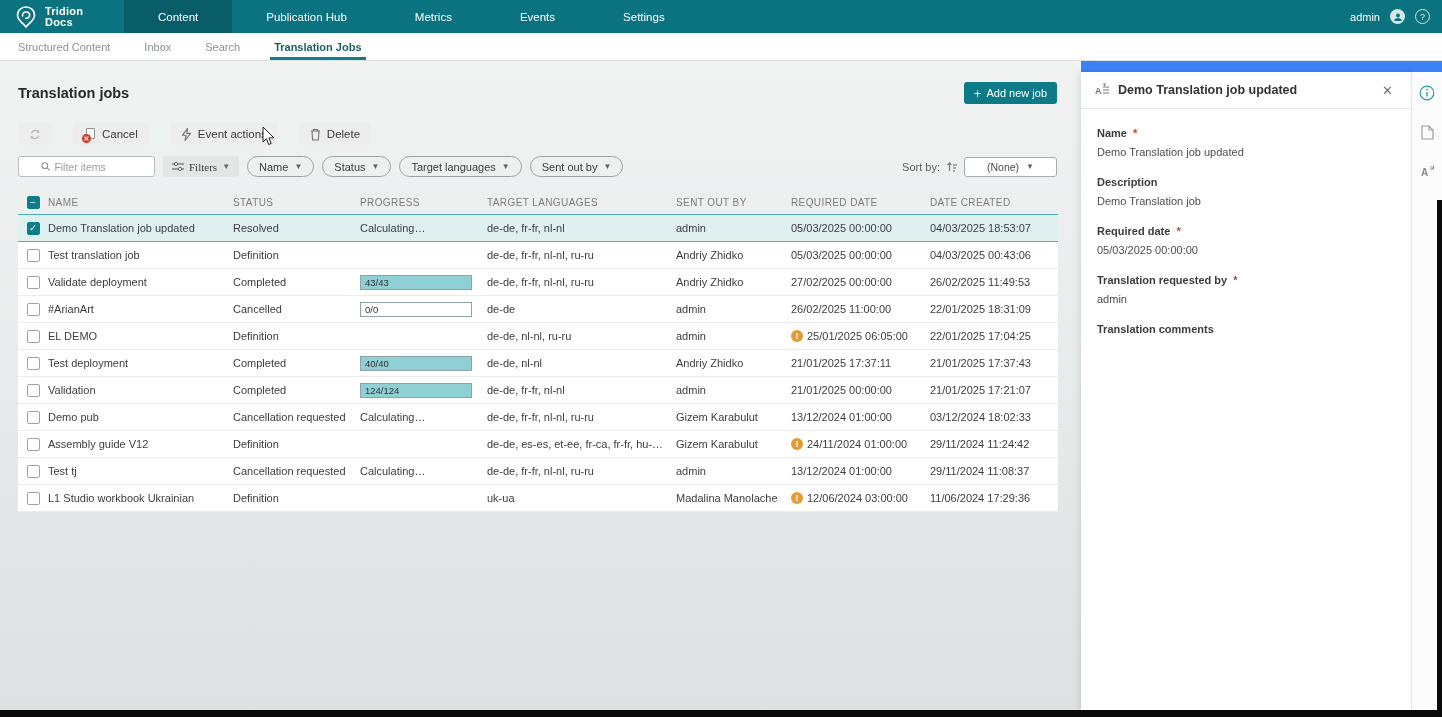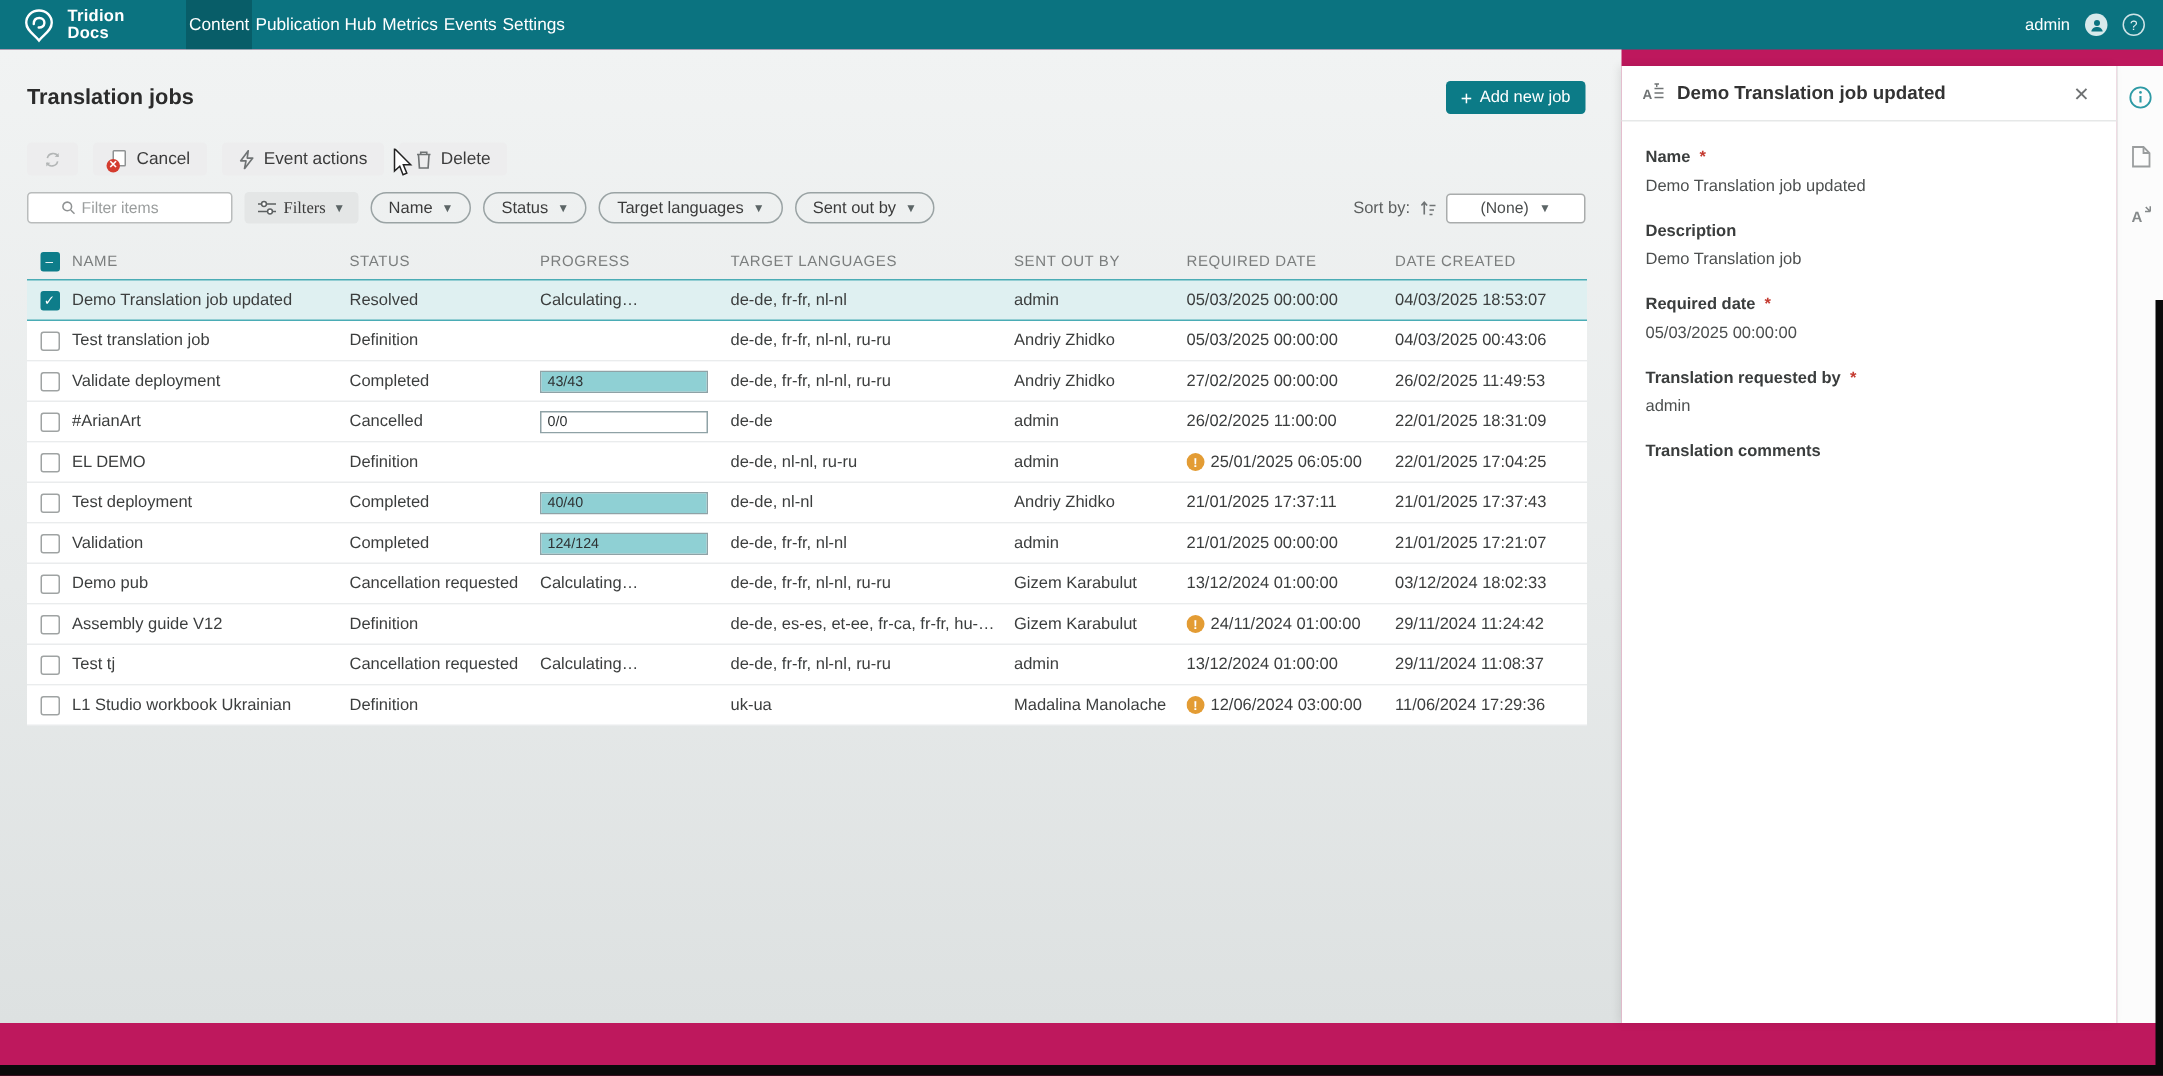--- a/index.html
+++ b/index.html
@@ -1,25 +1,25 @@
 <!DOCTYPE html>
 <html><head>
 <meta charset="utf-8">
 <style>
   * { margin:0; padding:0; box-sizing:border-box; }
   html,body { width:1442px; height:717px; overflow:hidden; background:#0a0a0a;
               font-family:"Liberation Sans", sans-serif; }
-  .app { position:absolute; left:0; top:0; width:1442px; height:710px; background:#be185d; overflow:hidden; }
+  .app { position:absolute; left:0; top:0; width:1442px; height:710px; background:#3b82f6; overflow:hidden; }
 
   
   .topnav { height:33px; background:#0b7380; display:flex; align-items:center; color:#fff; position:relative; }
   .brand { display:flex; align-items:center; gap:7px; padding-left:14px; width:112px; }
   .brand-txt { font-size:11px; font-weight:bold; line-height:11px; letter-spacing:.2px; }
   .nav-items { display:flex; height:33px; margin-left:12px; }
-  .nav-item { display:flex; align-items:center; padding:0 2px; font-size:11.5px; cursor:pointer; }
+  .nav-item { display:flex; align-items:center; padding:0 34px; font-size:11.5px; cursor:pointer; }
   .nav-item.active { background:#085d68; }
   .topnav-right { position:absolute; right:12px; top:0; height:33px; display:flex; align-items:center; gap:10px; }
   .user-name { font-size:11px; }
   .circ-icon { width:15px; height:15px; border-radius:50%; display:flex; align-items:center; justify-content:center; }
   .help { border:1px solid #cfe3e6; color:#e6f2f4; font-size:9px; }
   .avatar { background:#d8e9eb; color:#0b7380; font-size:10px; }
 
   
   .subnav { height:28px; background:#fff; border-bottom:1px solid #dfe1e1; display:flex; align-items:flex-end; padding-left:18px; gap:34px; }
   .subtab { font-size:11px; color:#8d9091; padding-bottom:7px; cursor:pointer; position:relative; }
@@ -34,21 +34,21 @@
   .rail { width:31px; background:#fcfcfc; border-left:1px solid #ececec; display:flex; flex-direction:column; align-items:center; padding-top:12px; gap:21px; }
 
   
   .page-title { position:absolute; left:18px; top:24px; font-size:14.5px; font-weight:bold; color:#2b2b2b; }
   .add-btn { position:absolute; right:24px; top:21px; height:22px; background:#0c7b87; color:#fff; border:none;
              border-radius:3px; font-size:11px; padding:0 10px; display:flex; align-items:center; gap:5px; cursor:pointer;
              font-family:inherit; }
   .plus { font-size:13px; line-height:11px; }
 
   
-  .toolbar { position:absolute; left:18px; top:62px; display:flex; gap:10px; }
+  .toolbar { position:absolute; left:18px; top:62px; display:flex; gap:21px; }
   .tbtn { height:22px; background:#ededee; border:none; border-radius:3px; font-size:11.5px; color:#3b3b3b;
           display:flex; align-items:center; gap:6px; padding:0 11px; cursor:pointer; font-family:inherit; }
   .tbtn.icon-only { width:34px; justify-content:center; color:#b3b6b6; }
   .doc-badge { position:relative; width:12px; height:13px; display:inline-block; }
   .doc-badge .pg { position:absolute; left:2px; top:0; width:9px; height:11px; border:1px solid #8f9293; border-radius:1px; background:#fff; }
   .doc-badge .x { position:absolute; left:-2px; bottom:-2px; width:9px; height:9px; background:#d43b2e; color:#fff;
                   border-radius:50%; font-size:7px; line-height:9px; text-align:center; font-weight:bold; }
 
   
   .filterrow { position:absolute; left:18px; top:95px; right:24px; display:flex; align-items:center; gap:8px; }
@@ -131,20 +131,26 @@
       <span class="circ-icon avatar">
         <svg width="10" height="10" viewBox="0 0 10 10">
             <circle cx="5" cy="3.4" r="2" fill="#0b7380"></circle>
             <path d="M1.2 9 C1.6 6.8 3.2 6 5 6 C6.8 6 8.4 6.8 8.8 9 Z" fill="#0b7380"></path>
           </svg>
       </span>
       <span class="circ-icon help">?</span>
     </div>
   </div>
 
+  <div class="subnav">
+      <div class="subtab">Structured Content</div>
+      <div class="subtab">Inbox</div>
+      <div class="subtab">Search</div>
+      <div class="subtab active">Translation Jobs</div>
+    </div>
 
   <div class="content">
 
     <div class="main">
       <div class="page-title">Translation jobs</div>
 
       <button class="add-btn">
         <span class="plus">+</span>
         <span>Add new job</span>
       </button>

